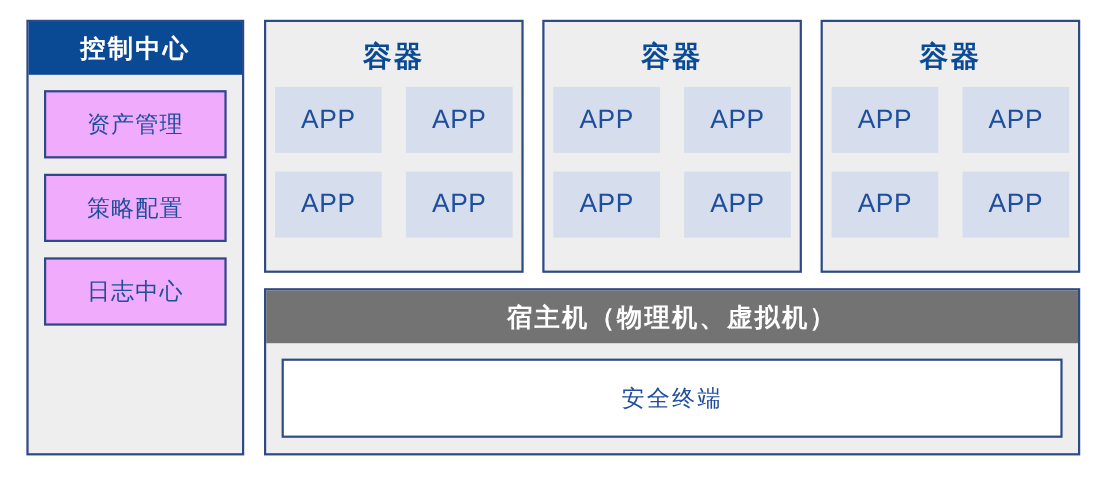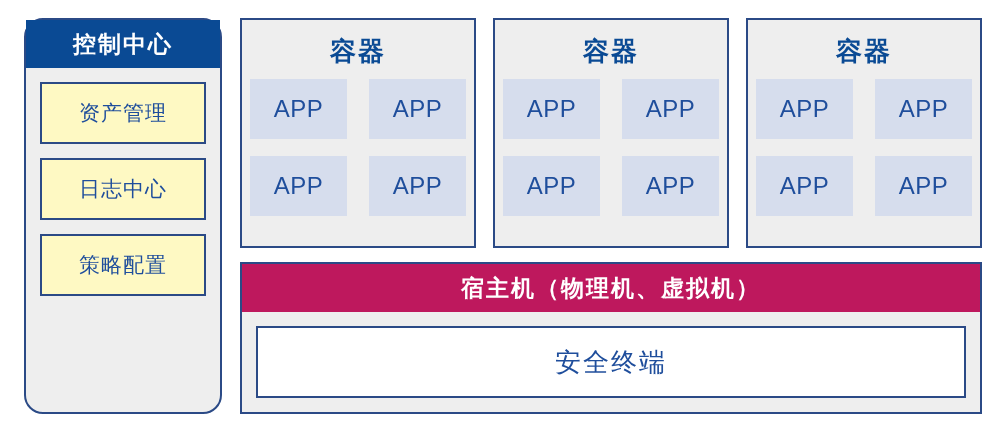--- a/index.html
+++ b/index.html
@@ -28,21 +28,20 @@
     background: #eeeeee;
     border: 2px solid #2b4a86;
   }
 
   
   #control-center {
     left: 24px;
     top: 18px;
     width: 198px;
     height: 396px;
-    border-radius: 19px;
   }
   .cc-header {
     box-sizing: border-box;
     height: 48px;
     background: #0a4a94;
     color: #ffffff;
     font-size: 23px;
     font-weight: bold;
     letter-spacing: 2px;
     display: flex;
@@ -51,21 +50,21 @@
   }
   .cc-body {
     box-sizing: border-box;
     padding: 14px 14px 0 14px;
     height: calc(100% - 48px);
   }
   .cc-item {
     box-sizing: border-box;
     height: 62px;
     margin-bottom: 14px;
-    background: #fef9c3;
+    background: #f0abfc;
     border: 2px solid #2b4a86;
     color: #1f4e9c;
     font-size: 21px;
     letter-spacing: 1px;
     display: flex;
     align-items: center;
     justify-content: center;
   }
 
   
@@ -106,58 +105,58 @@
   
   #host-panel {
     left: 240px;
     top: 262px;
     width: 742px;
     height: 152px;
   }
   .host-header {
     box-sizing: border-box;
     height: 48px;
-    background: #be185d;
+    background: #737373;
     color: #ffffff;
     font-size: 23px;
     font-weight: bold;
     letter-spacing: 2px;
     display: flex;
     align-items: center;
     justify-content: center;
   }
   .host-body {
     box-sizing: border-box;
     padding: 14px;
     height: calc(100% - 48px);
   }
   .secure-terminal {
     box-sizing: border-box;
     height: 100%;
     background: #ffffff;
     border: 2px solid #2b4a86;
     color: #1f4e9c;
-    font-size: 26px;
+    font-size: 21px;
     letter-spacing: 2px;
     display: flex;
     align-items: center;
     justify-content: center;
   }
 </style>
 </head>
 <body>
 
 <div class="canvas">
 
   <div class="panel" id="control-center">
     <div class="cc-header">控制中心</div>
     <div class="cc-body">
       <div class="cc-item">资产管理</div>
+      <div class="cc-item">策略配置</div>
       <div class="cc-item">日志中心</div>
-      <div class="cc-item">策略配置</div>
     </div>
   </div>
 
   <div class="panel container-panel" id="container-1">
     <div class="ct-title">容器</div>
     <div class="ct-grid">
       <div class="app-box">APP</div>
       <div class="app-box">APP</div>
       <div class="app-box">APP</div>
       <div class="app-box">APP</div>

